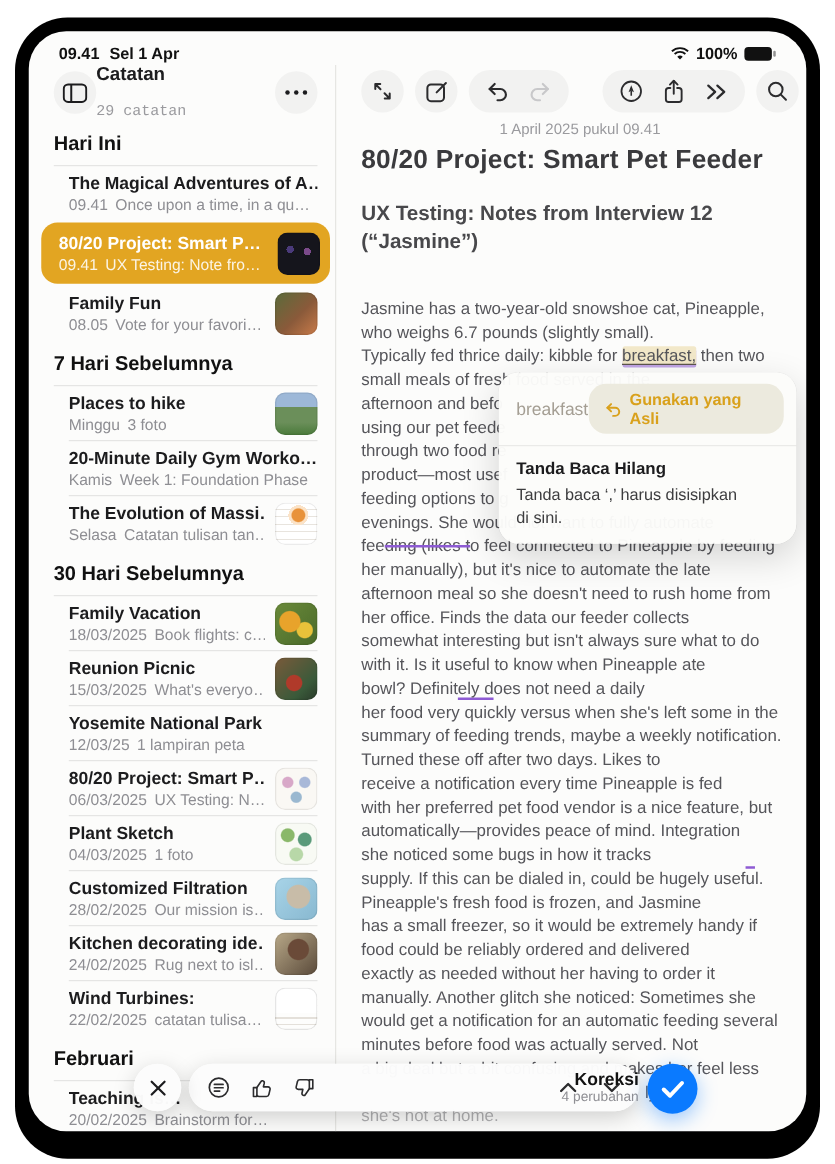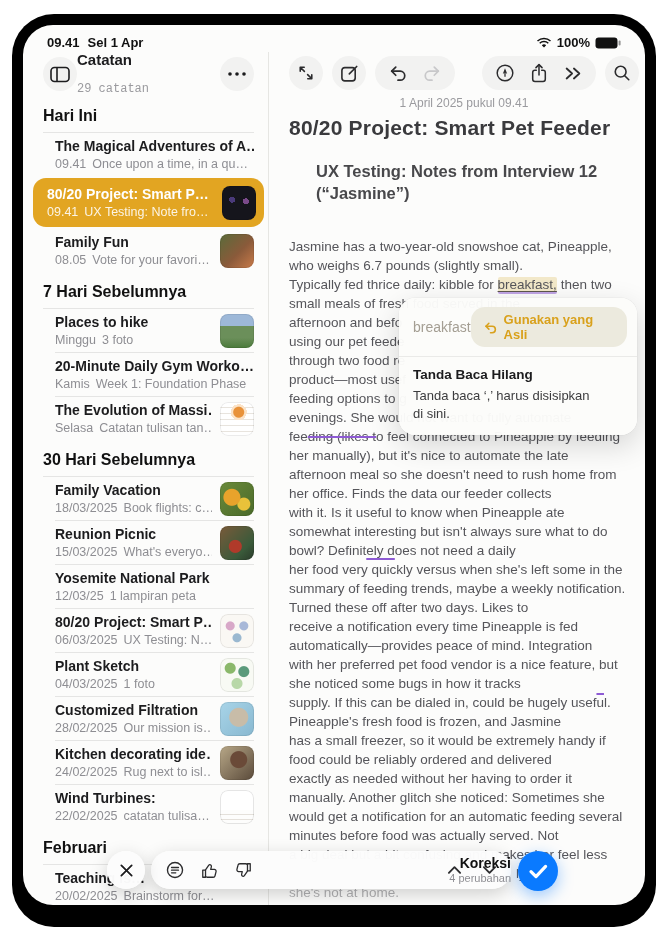--- a/index.html
+++ b/index.html
@@ -50,21 +50,21 @@
   
   .ed-toolbar { display:flex; justify-content:space-between; align-items:center; margin-top:4px; height:34px; }
   .tb-group { display:flex; align-items:center; gap:9px; }
   .pill-btns { height:34px; background:#f2f2f1; border-radius:17px; display:flex; align-items:center; padding:0 6px; }
   .pill-btns .tb-ic { width:34px; display:flex; justify-content:center; color:#2c2c2e; }
   .tb-ic.disabled { color:#c8c8ca; }
 
   
   .note-date { text-align:center; font-size:12px; color:#9a9a9e; margin-top:6px; }
   .note-title { font-size:21px; font-weight:700; color:#3a3a3d; margin-top:6px; white-space:nowrap; letter-spacing:.2px; }
-  .note-subtitle { font-size:16.5px; font-weight:700; color:#48484b; margin-top:20px; max-width:335px; line-height:22px;margin-left:27px; }
+  .note-subtitle { font-size:16.5px; font-weight:700; color:#48484b; margin-top:20px; max-width:335px; line-height:22px; }
   .note-body { margin-top:33px; font-size:13.5px; line-height:19px; color:#55555a; }
   .body-line { white-space:nowrap; }
   .body-line.behind-bar { padding-left:227px; }
   .body-line.faded { opacity:.45; filter:blur(.4px); }
   .mk-hl { background:var(--hl-bg); text-decoration:underline; text-decoration-color:#5c564c; text-underline-offset:2px; box-shadow:0 2px 0 rgba(142,91,212,.55); border-radius:2px; }
   .mk-st { text-decoration:line-through; text-decoration-color:var(--purple); text-decoration-thickness:1.5px; }
   .mk-un { text-decoration:underline; text-decoration-color:var(--purple); text-decoration-thickness:2px; text-underline-offset:3px; }
   .mk-in { text-decoration:overline; text-decoration-color:var(--purple); text-decoration-thickness:2px; }
 
   
@@ -341,29 +341,29 @@
             <div class="body-line"><span>afternoon and befo</span></div>
             <div class="body-line"><span>using our pet feede</span></div>
             <div class="body-line"><span>through two food re</span></div>
             <div class="body-line"><span>product—most usef</span></div>
             <div class="body-line"><span>feeding options to g</span></div>
             <div class="body-line"><span>evenings. She would not want to fully automate</span></div>
             <div class="body-line"><span>fee</span><span class="mk-st">ding (likes t</span><span>o feel connected to Pineapple by feeding</span></div>
             <div class="body-line"><span>her manually), but it's nice to automate the late</span></div>
             <div class="body-line"><span>afternoon meal so she doesn't need to rush home from</span></div>
             <div class="body-line"><span>her office. Finds the data our feeder collects</span></div>
+            <div class="body-line"><span>somewhat interesting but isn't always sure what to do</span></div>
             <div class="body-line"><span>with it. Is it useful to know when Pineapple ate</span></div>
-            <div class="body-line"><span>somewhat interesting but isn't always sure what to do</span></div>
             <div class="body-line"><span>bowl? Definit</span><span class="mk-un">ely d</span><span>oes not need a daily</span></div>
             <div class="body-line"><span>her food very quickly versus when she's left some in the</span></div>
             <div class="body-line"><span>summary of feeding trends, maybe a weekly notification.</span></div>
             <div class="body-line"><span>Turned these off after two days. Likes to</span></div>
             <div class="body-line"><span>receive a notification every time Pineapple is fed</span></div>
+            <div class="body-line"><span>with her preferred pet food vendor is a nice feature, but</span></div>
             <div class="body-line"><span>automatically—provides peace of mind. Integration</span></div>
-            <div class="body-line"><span>with her preferred pet food vendor is a nice feature, but</span></div>
             <div class="body-line"><span>she noticed some bugs in how it tracks</span></div>
             <div class="body-line"><span>supply. If this can be dialed in, could be hugely usef</span><span class="mk-in">u</span><span>l.</span></div>
             <div class="body-line"><span>Pineapple's fresh food is frozen, and Jasmine</span></div>
             <div class="body-line"><span>has a small freezer, so it would be extremely handy if</span></div>
             <div class="body-line"><span>food could be reliably ordered and delivered</span></div>
             <div class="body-line"><span>exactly as needed without her having to order it</span></div>
             <div class="body-line"><span>manually. Another glitch she noticed: Sometimes she</span></div>
             <div class="body-line"><span>would get a notification for an automatic feeding several</span></div>
             <div class="body-line"><span>minutes before food was actually served. Not</span></div>
             <div class="body-line"><span>a big deal but a bit confusing and makes her feel less</span></div>

